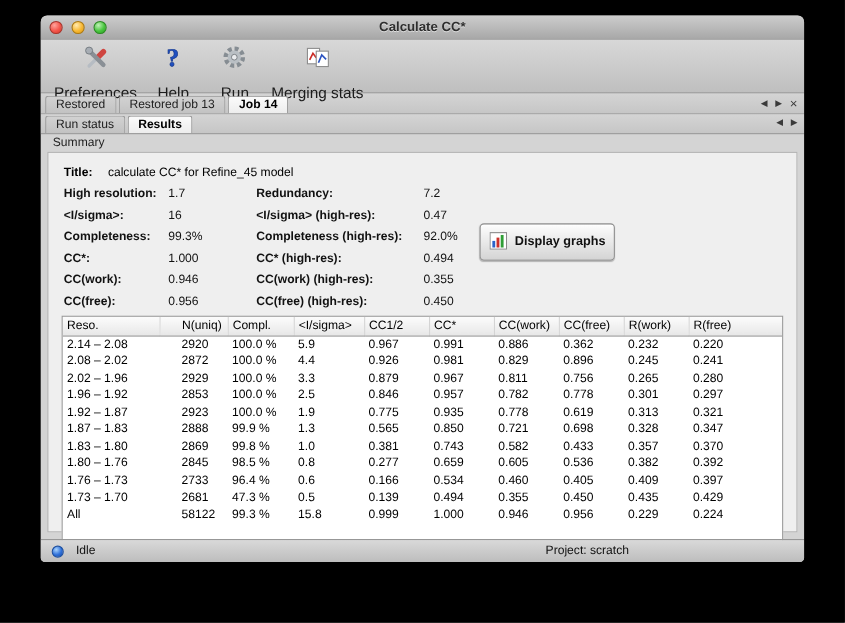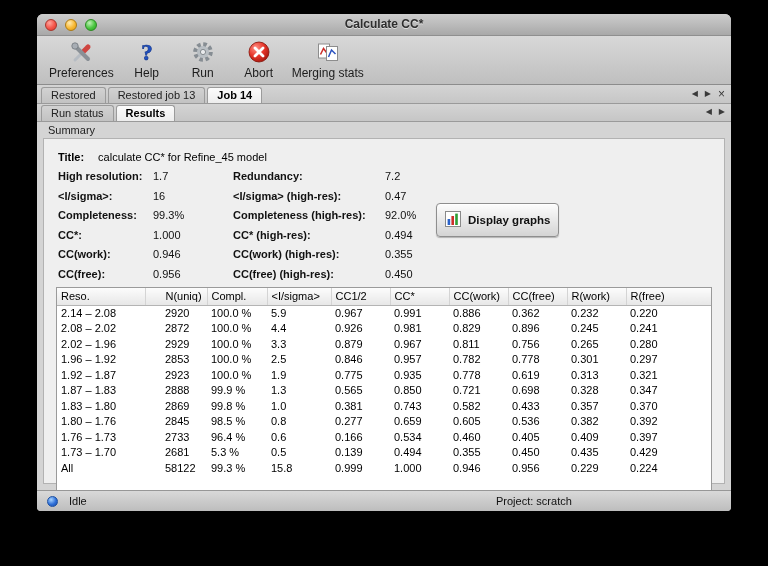--- a/index.html
+++ b/index.html
@@ -22,21 +22,21 @@
   .window-title { text-align: center; line-height: 21px; font-size: 12px; color: #2e2e2e;
                   text-shadow: 0 1px 0 rgba(255,255,255,.55); font-weight: bold; }
 
   
   .toolbar { height: 49px; background: linear-gradient(#d8d8d8, #bfbfbf);
              border-bottom: 1px solid #8c8c8c; display: flex; align-items: flex-start;
              padding: 3px 0 0 12px; gap: 10px; }
   .tool-item { display: flex; flex-direction: column; align-items: center; min-width: 46px; }
   .tool-icon { height: 26px; display: flex; align-items: center; justify-content: center; }
   .tool-icon svg { display: block; }
-  .tool-label { font-size: 12px; color: #1c1c1c; margin-top: 1px; white-space: nowrap; }
+  .tool-label { font-size: 14px; color: #1c1c1c; margin-top: 11px; white-space: nowrap; }
 
   
   .tabbar { display: flex; align-items: flex-end; background: linear-gradient(#d4d4d4,#c6c6c6);
             border-bottom: 1px solid #9a9a9a; padding: 0 6px 0 4px; }
   .tabbar.job { height: 19px; }
   .tabbar.sub { height: 18px; }
   .tab { height: 16px; line-height: 15px; padding: 0 9px; margin-right: 2px;
          border: 1px solid #9b9b9b; border-bottom: none; border-radius: 3px 3px 0 0;
          background: linear-gradient(#d2d2d2, #c2c2c2); font-size: 11px; color: #222;
          white-space: nowrap; }
@@ -136,36 +136,20 @@
             <circle cx="12" cy="12" r="7.5" fill="none" stroke="#868d93" stroke-width="4.6" stroke-dasharray="3.4 2.49"></circle>
             <circle cx="12" cy="12" r="6" fill="#b9bfc4"></circle>
             <circle cx="12" cy="12" r="2.6" fill="#e9ebed" stroke="#7c8287" stroke-width="0.9"></circle>
           </svg>
         </span>
         <span class="tool-label">Run</span>
       </div>
       <div class="tool-item">
         <span class="tool-icon">
           <svg width="24" height="24" viewBox="0 0 24 24">
-            <defs>
-              <radialGradient id="abg" cx="35%" cy="30%" r="75%">
-                <stop offset="0" stop-color="#ff9387"></stop>
-                <stop offset="0.55" stop-color="#e6352a"></stop>
-                <stop offset="1" stop-color="#a8180f"></stop>
-              </radialGradient>
-            </defs>
-            <circle cx="12" cy="12" r="10" fill="url(#abg)" stroke="#841309" stroke-width="0.8"></circle>
-            <path d="M8 8 L16 16 M16 8 L8 16" stroke="#fff" stroke-width="2.8" stroke-linecap="round"></path>
-          </svg>
-        </span>
-        <span class="tool-label">Abort</span>
-      </div>
-      <div class="tool-item">
-        <span class="tool-icon">
-          <svg width="24" height="24" viewBox="0 0 24 24">
             <rect x="2.5" y="4" width="11" height="14" fill="#fff" stroke="#8d8d8d"></rect>
             <path d="M4.5 14.5 L7.5 8.5 L10.5 12.5" stroke="#cc2f2a" fill="none" stroke-width="1.5"></path>
             <rect x="10.5" y="6.5" width="11" height="14" fill="#fff" stroke="#8d8d8d"></rect>
             <path d="M12.5 17 L15.5 10 L19.5 14" stroke="#2a52c0" fill="none" stroke-width="1.5"></path>
           </svg>
         </span>
         <span class="tool-label">Merging stats</span>
       </div>
     </div>
 
@@ -372,21 +356,21 @@
               <td>0.166</td>
               <td>0.534</td>
               <td>0.460</td>
               <td>0.405</td>
               <td>0.409</td>
               <td>0.397</td>
             </tr>
             <tr>
               <td>1.73 – 1.70</td>
               <td>2681</td>
-              <td>5.3 %</td>
+              <td>47.3 %</td>
               <td>0.5</td>
               <td>0.139</td>
               <td>0.494</td>
               <td>0.355</td>
               <td>0.450</td>
               <td>0.435</td>
               <td>0.429</td>
             </tr>
             <tr>
               <td>All</td>

